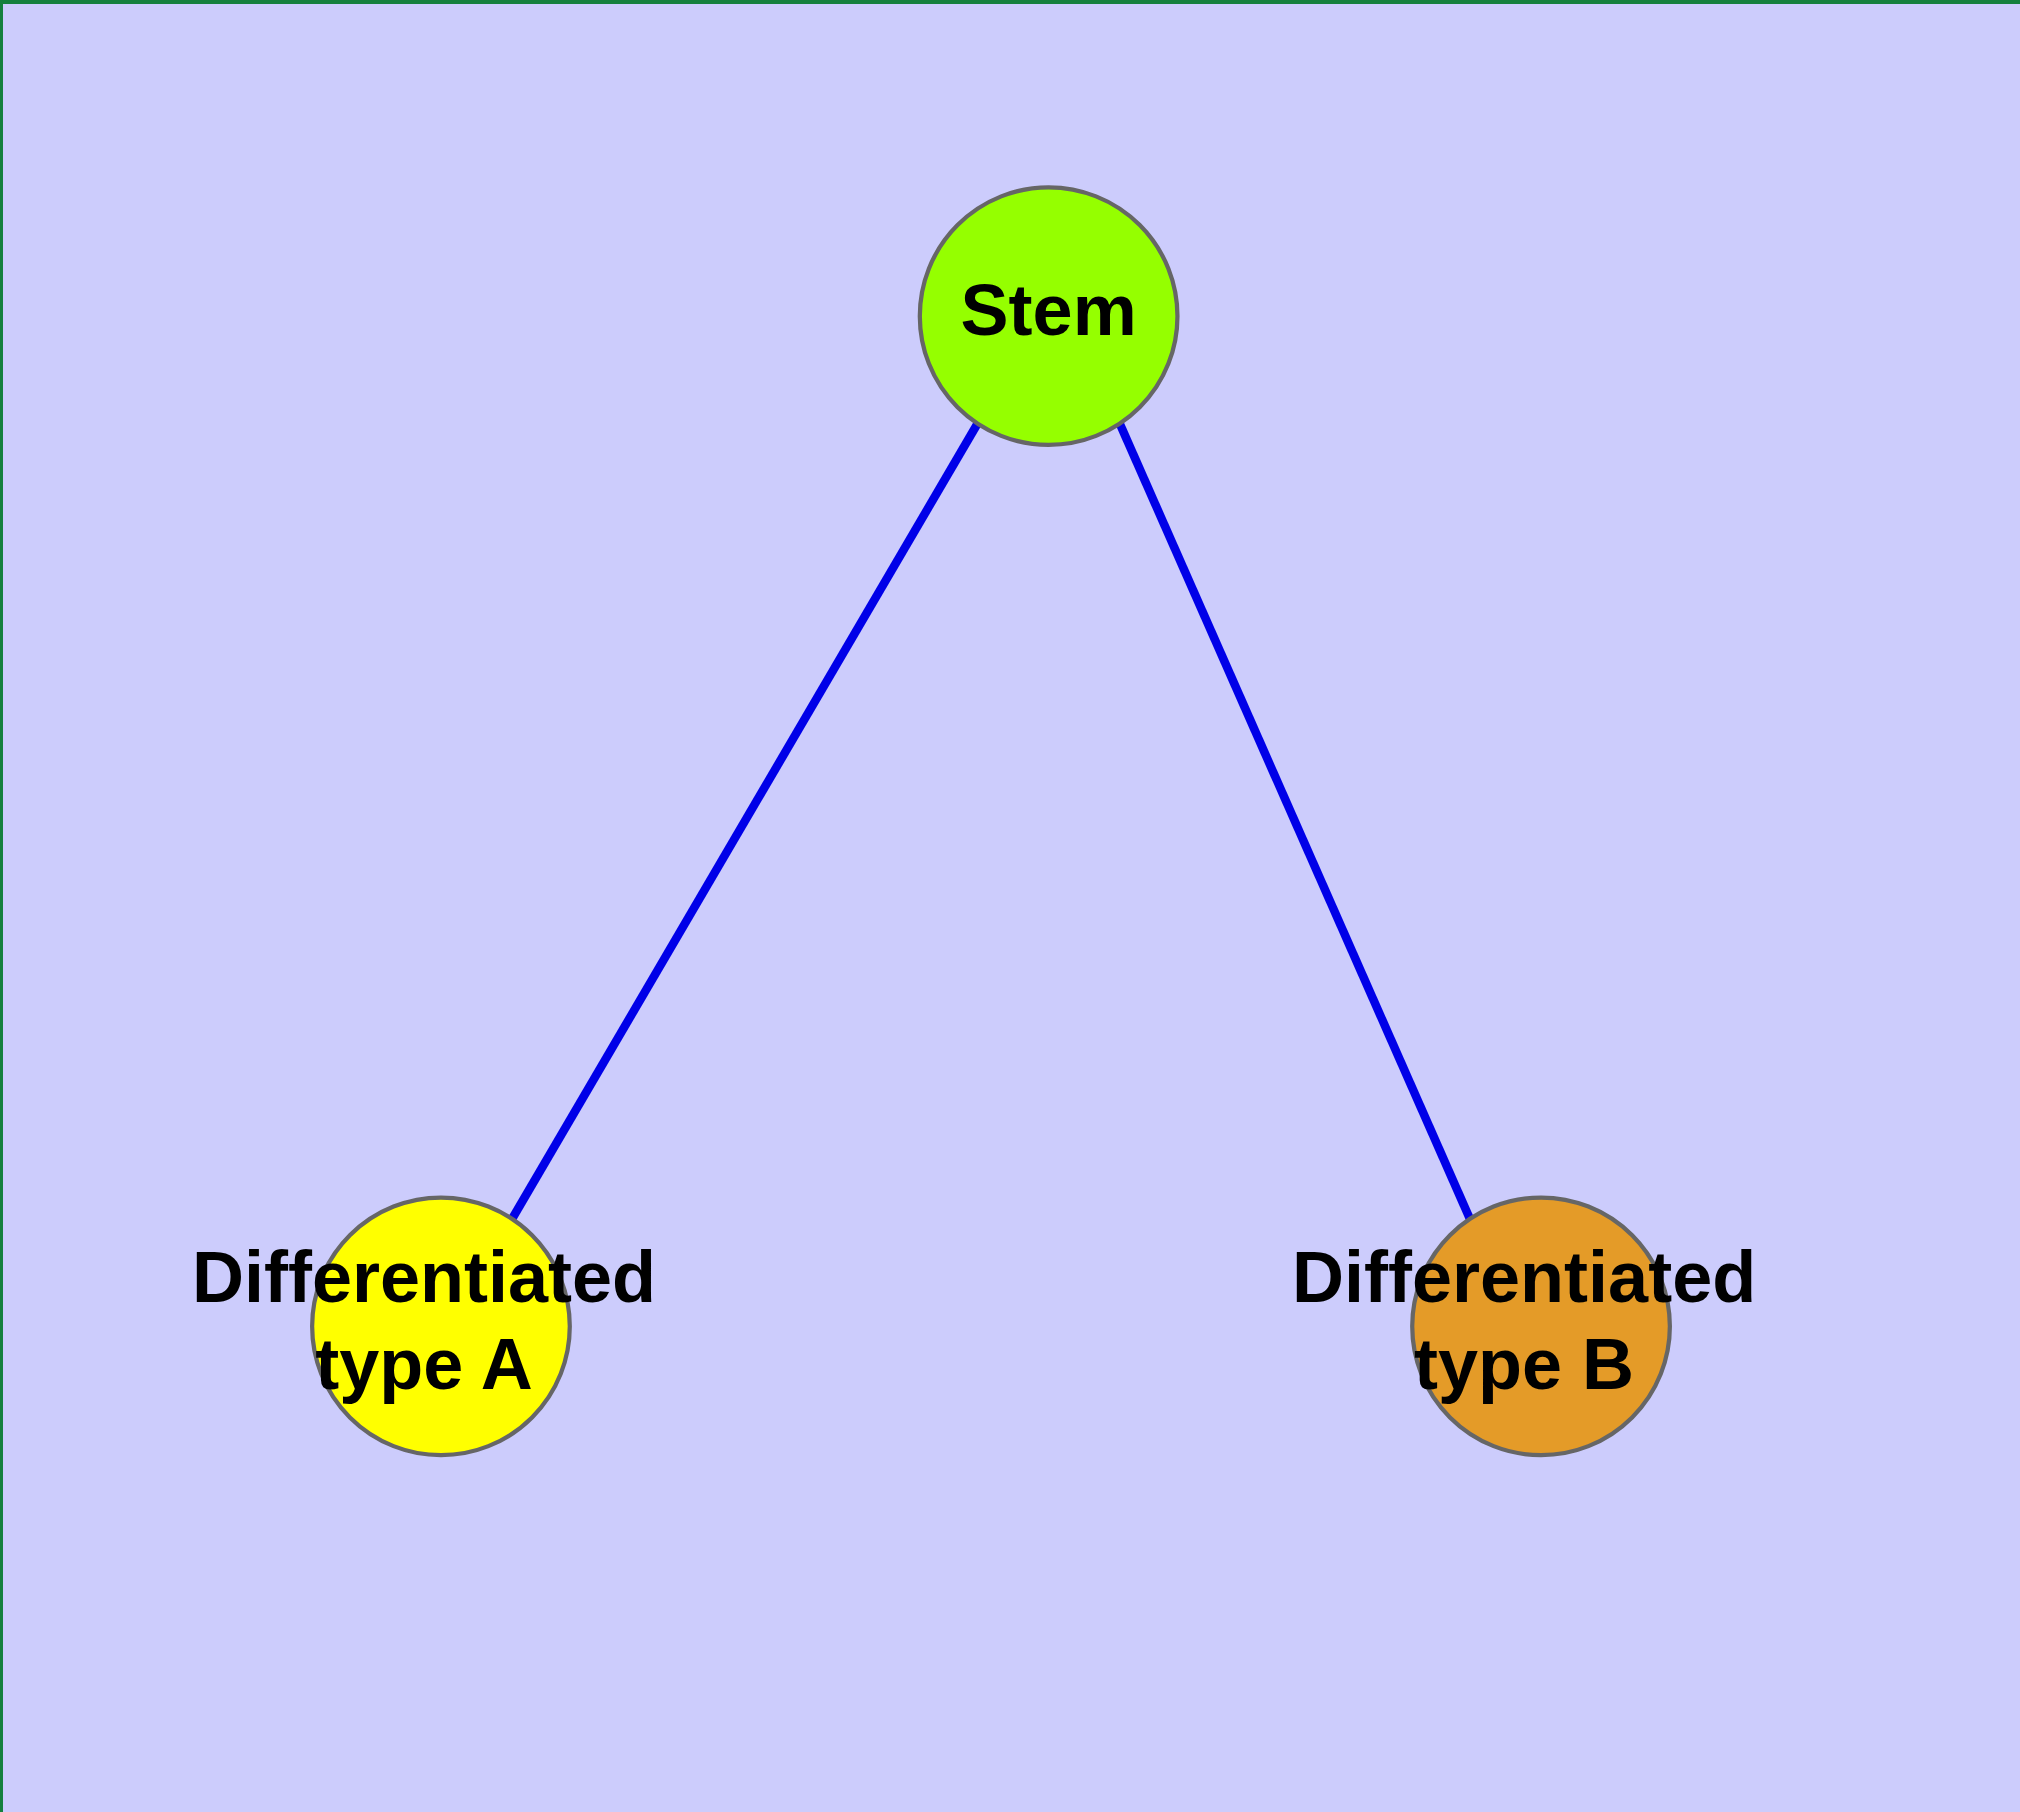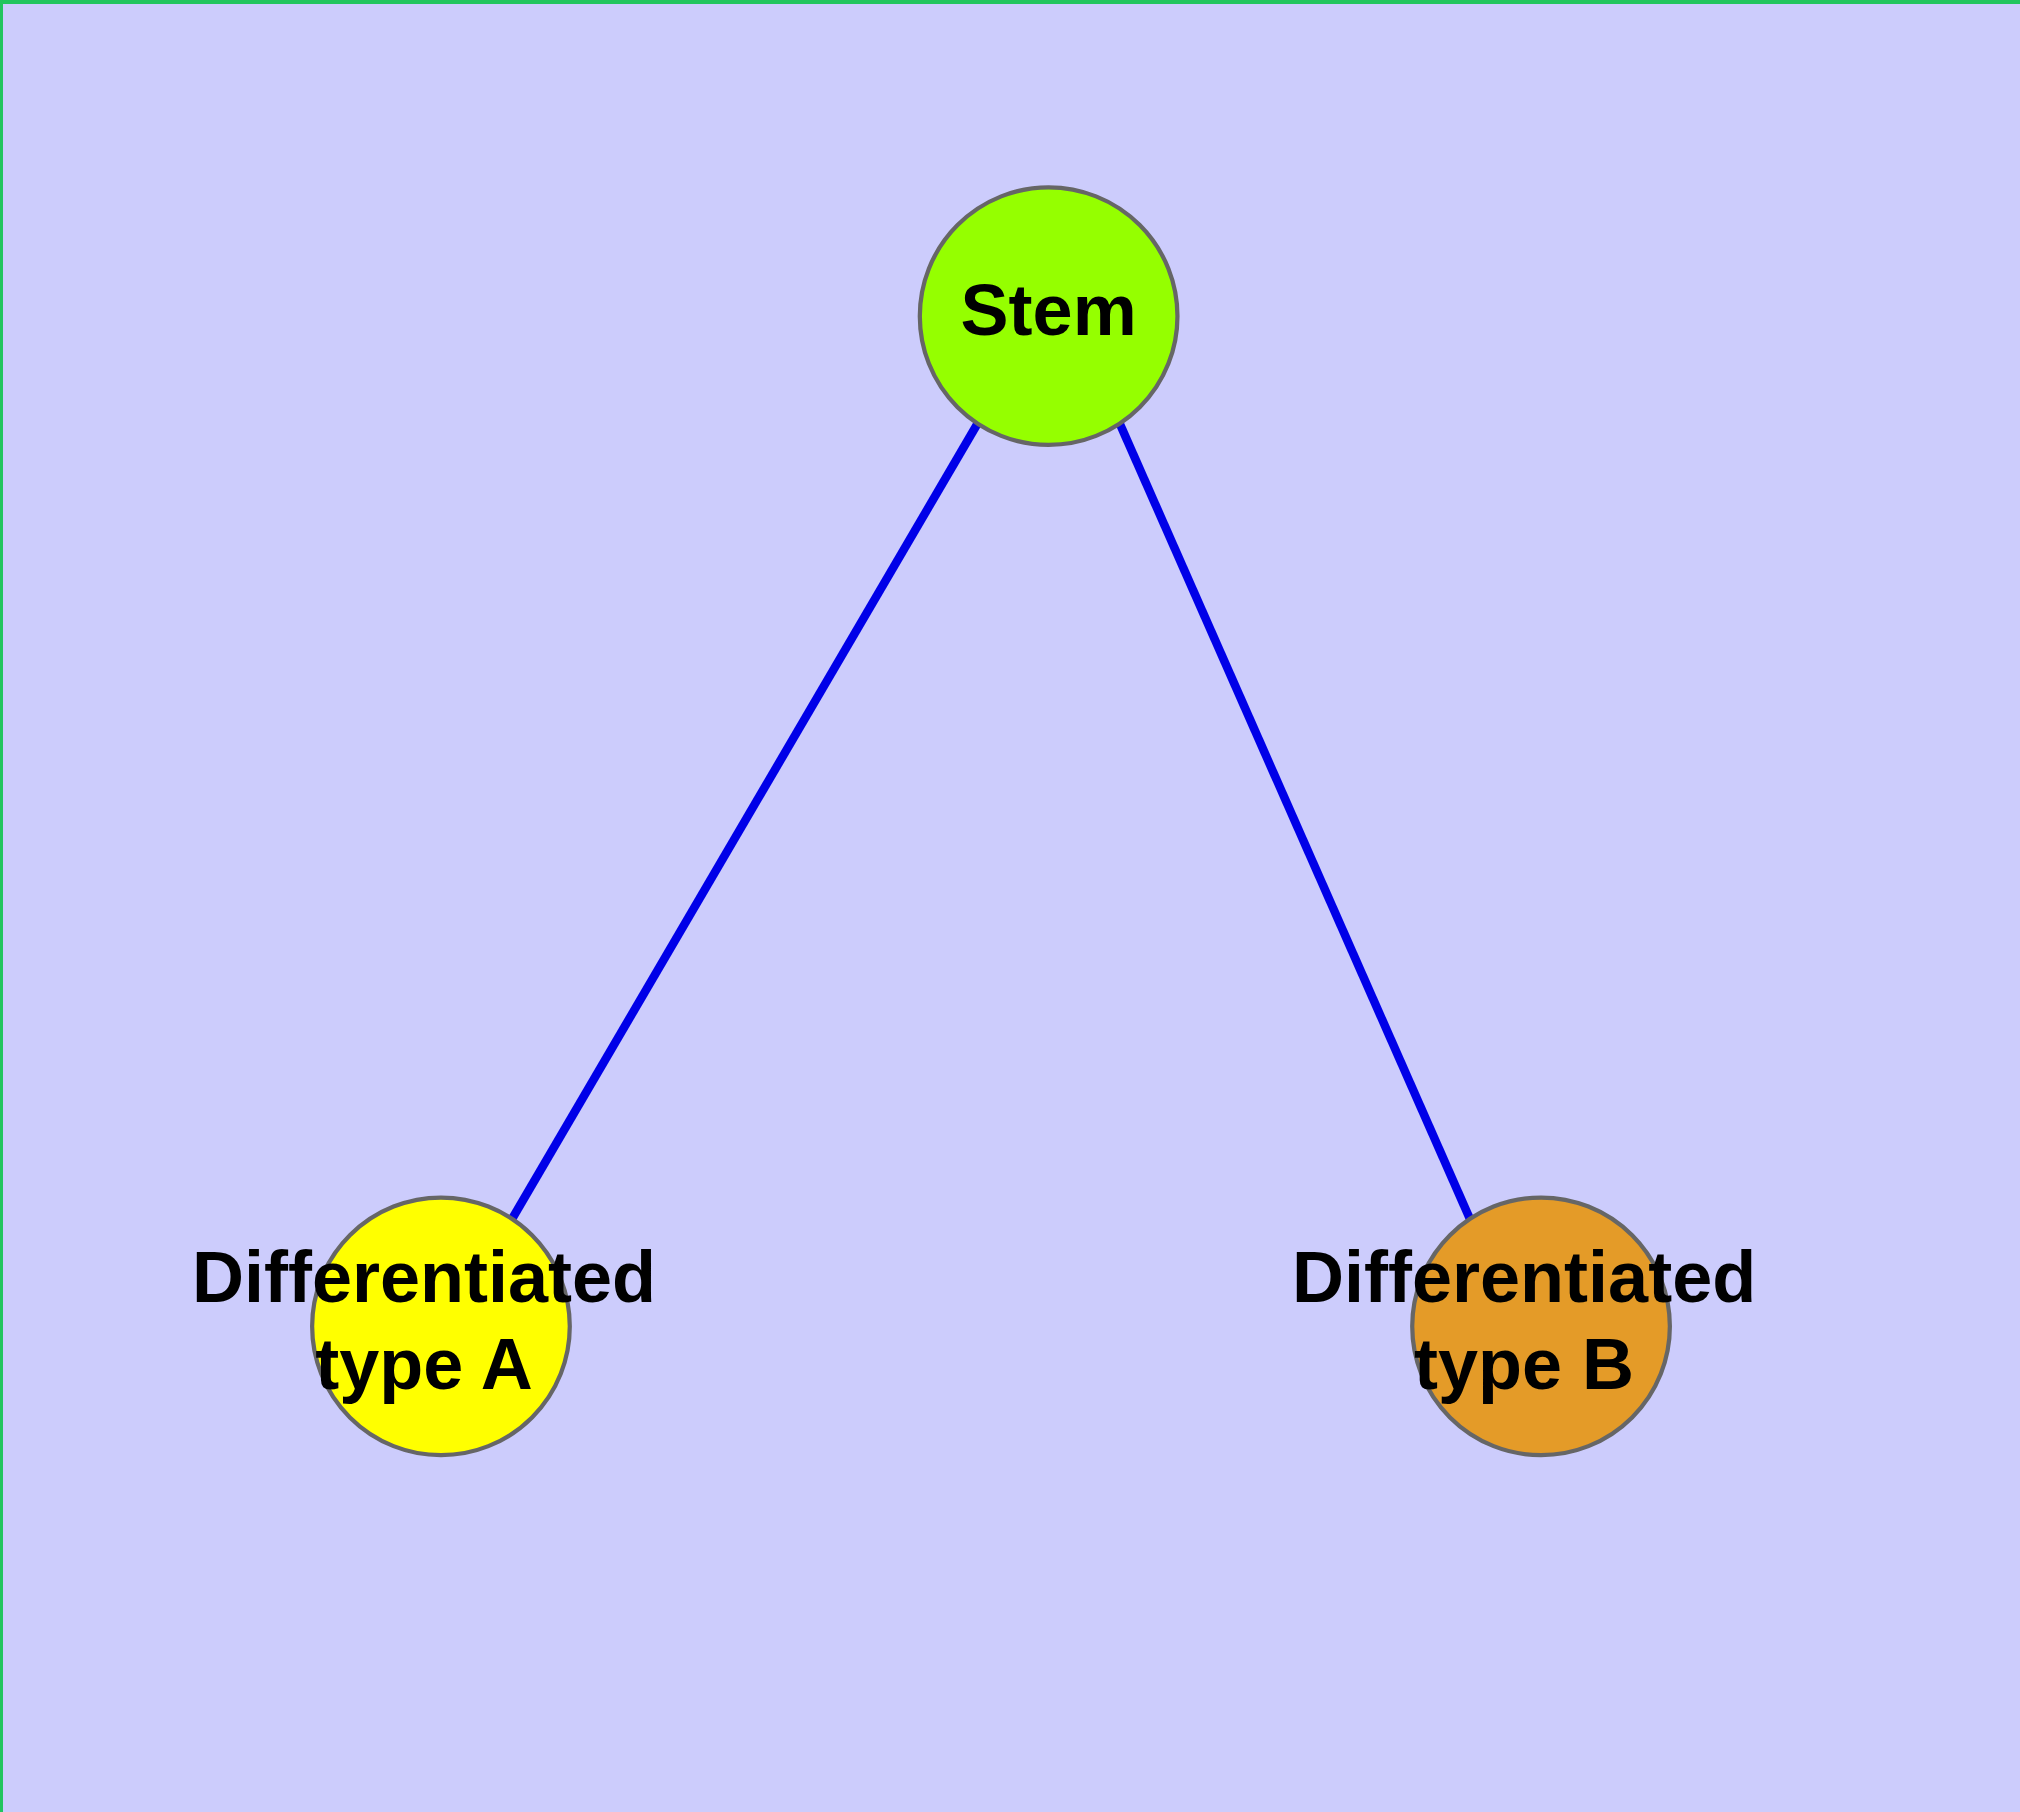--- a/index.html
+++ b/index.html
@@ -45,21 +45,21 @@
     font-weight: bold;
     font-size: 85px;
     fill: #000000;
     text-anchor: middle;
     dominant-baseline: middle;
   }
 </style>
 </head>
 <body>
 
-<div id="canvas" style="width: 2021px; height: 1812px; background: #22c55e;">
+<div id="canvas" style="width: 2021px; height: 1812px; background: #15803d;">
   <div id="plot-area" style="background: rgb(204, 204, 252);"></div>
 
   <svg id="graph-svg" viewBox="0 0 2384 2138" xmlns="http://www.w3.org/2000/svg">
 
     <g>
       <line class="edge-line" x1="1153" y1="500" x2="604" y2="1438" style="stroke: rgb(0, 0, 232); stroke-width: 10;"></line>
       <line class="edge-line" x1="1321" y1="500" x2="1734" y2="1438" style="stroke: rgb(0, 0, 232); stroke-width: 10;"></line>
     </g>
 
     <g>

